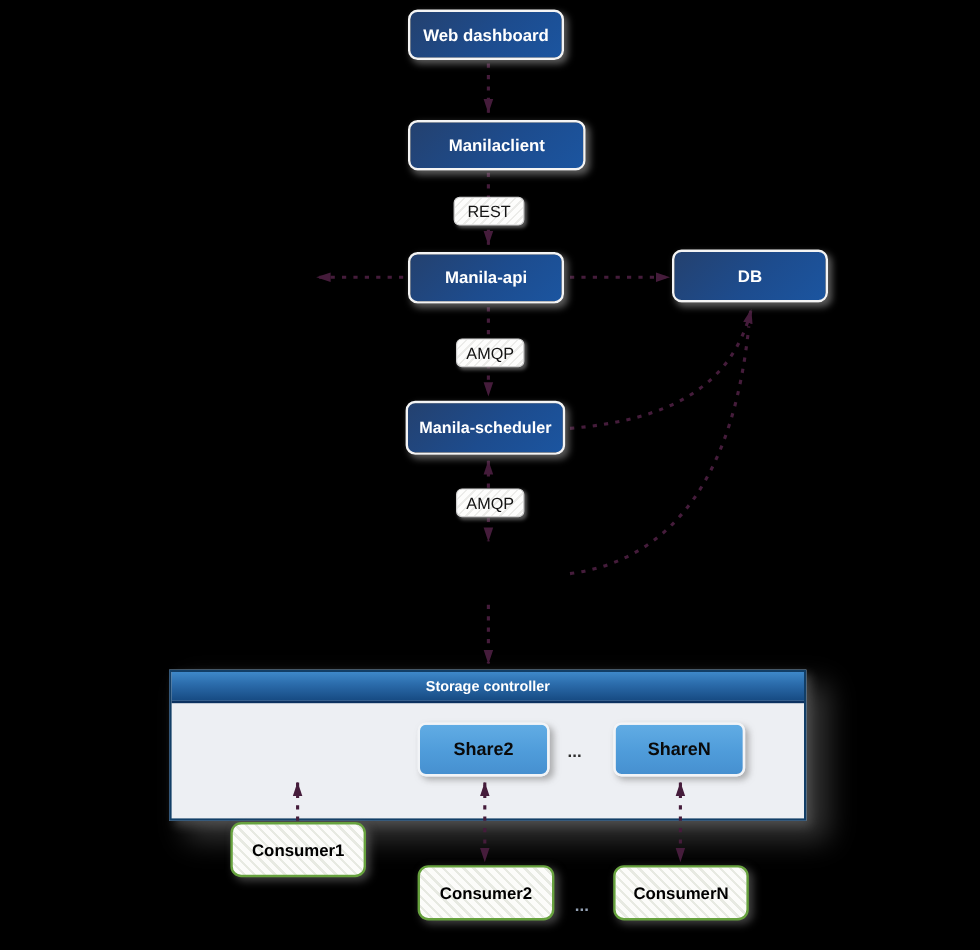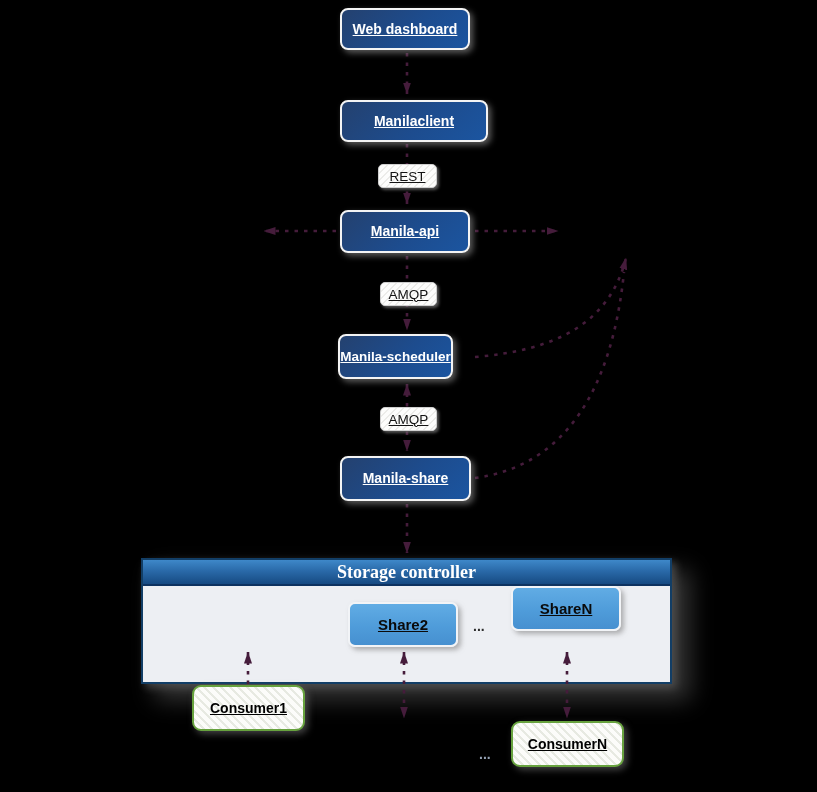--- a/index.html
+++ b/index.html
@@ -4,21 +4,21 @@
 <style>
   html,body{margin:0;padding:0;background:#000;}
   .stage{
     position:relative;width:817px;height:792px;background:#000;overflow:hidden;
     font-family:"Liberation Sans",sans-serif;
   }
   .stage svg.edges{position:absolute;left:0;top:0;z-index:2;}
 
   .node{
     position:absolute;z-index:3;display:flex;align-items:center;justify-content:center;
-    box-sizing:border-box;text-align:center;text-decoration:underline;
+    box-sizing:border-box;text-align:center;
   }
   .bluebox{
     background:linear-gradient(135deg,#24416f 0%,#1d4c8e 55%,#1b55a0 100%);
     border:2px solid #f4f4f4;border-radius:8px;color:#fff;
     font-size:14px;font-weight:bold;
     box-shadow:3px 3px 6px rgba(165,165,165,.55);
     white-space:pre-line;line-height:1.15;
   }
   .edge-label{
     background-color:#fdfdfc;
@@ -31,21 +31,21 @@
     position:absolute;z-index:1;box-sizing:border-box;
     left:141px;top:558px;width:531px;height:126px;
     background:#edeff3;border:2px solid #123e66;
     box-shadow:16px 14px 22px 2px rgba(95,95,95,.55),4px 4px 8px rgba(130,130,130,.45);
   }
   .storage-header{
     position:absolute;left:0;top:0;right:0;height:26px;z-index:1;
     background:linear-gradient(180deg,#3e88c9 0%,#2a6aa9 45%,#164a82 100%);
     border-bottom:2px solid #0d3260;box-sizing:border-box;
     display:flex;align-items:center;justify-content:center;
-    color:#fff;font-size:18px;font-weight:bold;font-family:Liberation Serif, serif;
+    color:#fff;font-size:12px;font-weight:bold;
   }
   .sharebox{
     background:linear-gradient(180deg,#61ace4 0%,#4f9cda 55%,#4690d0 100%);
     border:2px solid #f2f4f7;border-radius:7px;color:#0a0a0a;
     font-size:15px;font-weight:bold;
     box-shadow:3px 3px 5px rgba(120,120,120,.55);
     z-index:4;
   }
   .consumer{
     background-color:#fcfcfa;
@@ -58,21 +58,21 @@
   .dots-light{position:absolute;z-index:3;color:#94a1b4;font-size:14px;font-weight:bold;}
 </style>
 </head>
 <body>
 
 <div class="stage">
 
   <div class="storage">
     <div class="storage-header">Storage controller</div>
     <div class="node sharebox" style="left:205px;top:42px;width:110px;height:45px;">Share2</div>
-    <div class="node sharebox" style="left:368px;top:26px;width:110px;height:45px;">ShareN</div>
+    <div class="node sharebox" style="left:368px;top:42px;width:110px;height:45px;">ShareN</div>
     <div class="dots-dark" style="left:330px;top:58px;">...</div>
   </div>
 
   <svg class="edges" width="817" height="792" viewBox="0 0 817 792">
     <defs>
       <marker id="ah" viewBox="0 0 12 10" refX="11.5" refY="5" markerWidth="12" markerHeight="10" markerUnits="userSpaceOnUse" orient="auto-start-reverse">
         <path d="M0 1 L12 5 L0 9 Z" fill="#451c3b"></path>
       </marker>
     </defs>
     <g stroke="#451c3b" stroke-width="2.6" fill="none" stroke-dasharray="3.5 6">
@@ -93,26 +93,27 @@
 
   <div class="node bluebox" style="left:340px;top:8px;width:130px;height:42px;">Web dashboard</div>
 
   <div class="node bluebox" style="left:340px;top:100px;width:148px;height:42px;">Manilaclient</div>
 
   <div class="node edge-label" style="left:378px;top:164px;width:59px;height:24px;">REST</div>
 
 
   <div class="node bluebox" style="left:340px;top:210px;width:130px;height:43px;">Manila-api</div>
 
+  <div class="node bluebox" style="left:560px;top:208px;width:130px;height:44px;">DB</div>
 
   <div class="node edge-label" style="left:380px;top:282px;width:57px;height:24px;">AMQP</div>
 
-  <div class="node bluebox" style="left:338px;top:334px;width:115px;height:45px;font-size:13.5px;">Manila-scheduler</div>
+  <div class="node bluebox" style="left:338px;top:334px;width:133px;height:45px;font-size:13.5px;">Manila-scheduler</div>
 
   <div class="node edge-label" style="left:380px;top:407px;width:57px;height:24px;">AMQP</div>
 
-  <div class="node bluebox" style="left:340px;top:456px;width:131px;height:45px;">Manila-share</div>
 
   <div class="node consumer" style="left:192px;top:685px;width:113px;height:46px;">Consumer1</div>
+  <div class="node consumer" style="left:348px;top:721px;width:114px;height:46px;">Consumer2</div>
   <div class="node consumer" style="left:511px;top:721px;width:113px;height:46px;">ConsumerN</div>
   <div class="dots-light" style="left:479px;top:746px;">...</div>
 
 </div>
 
 </body></html>

